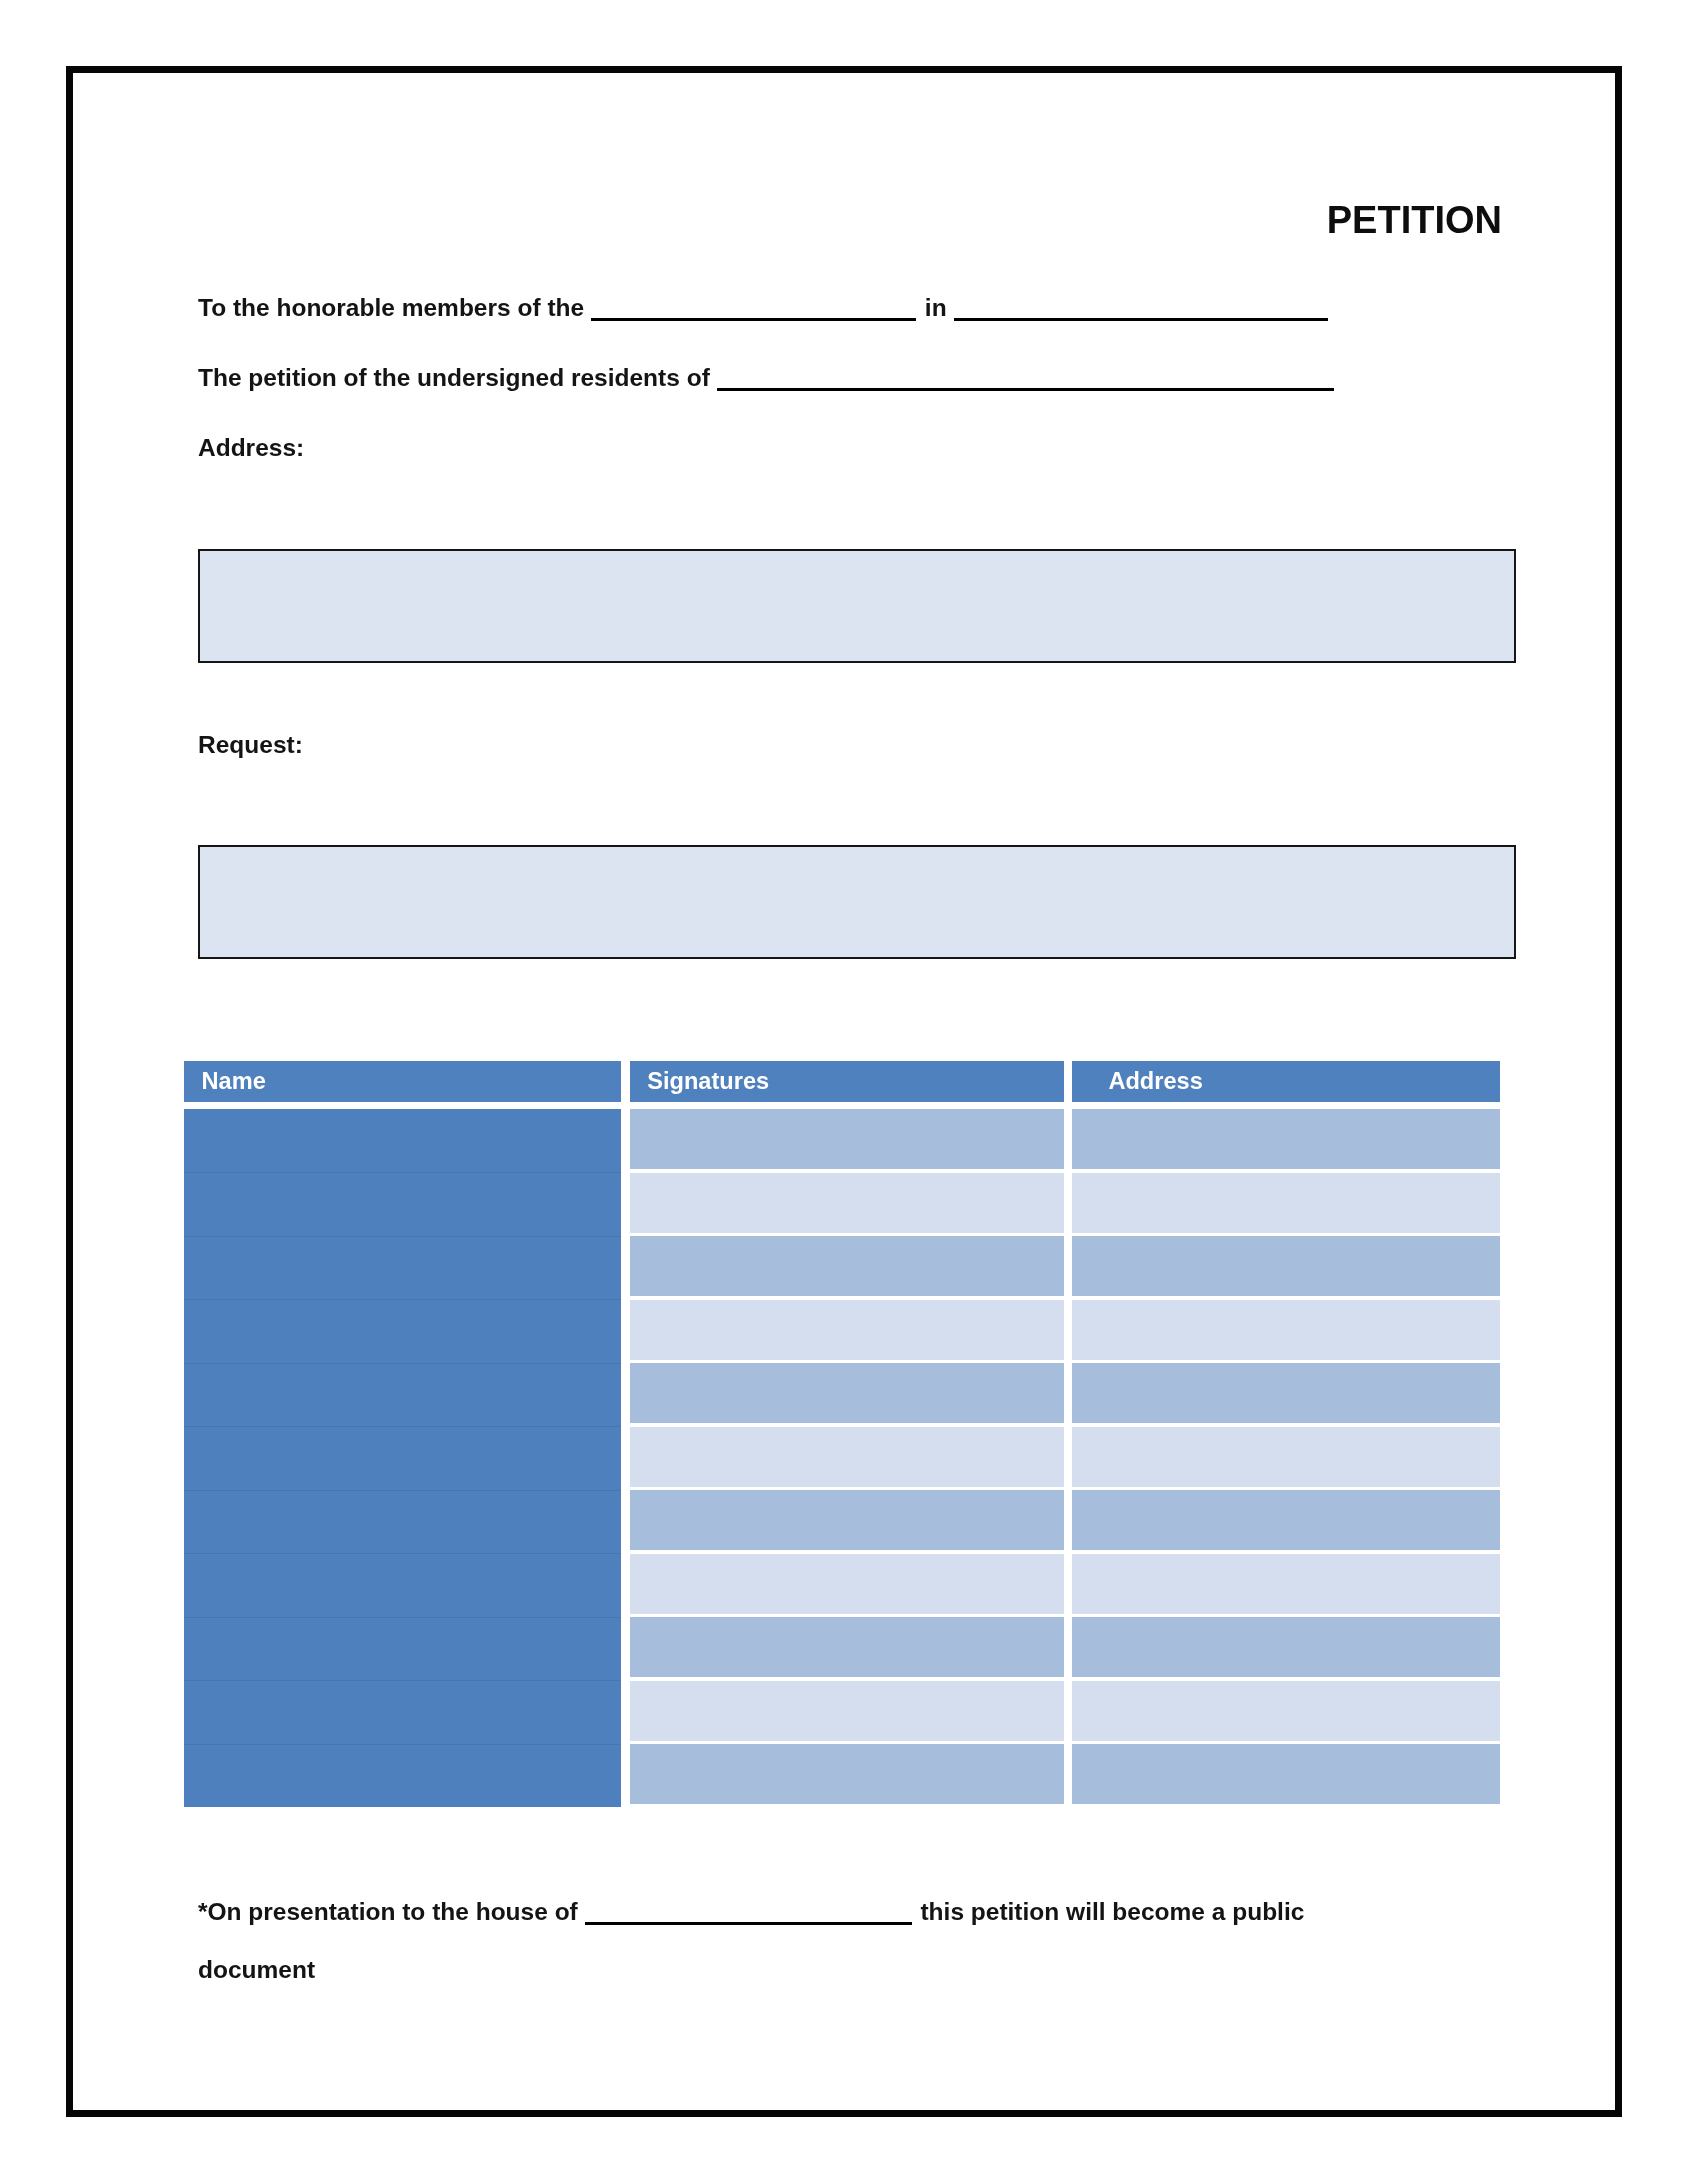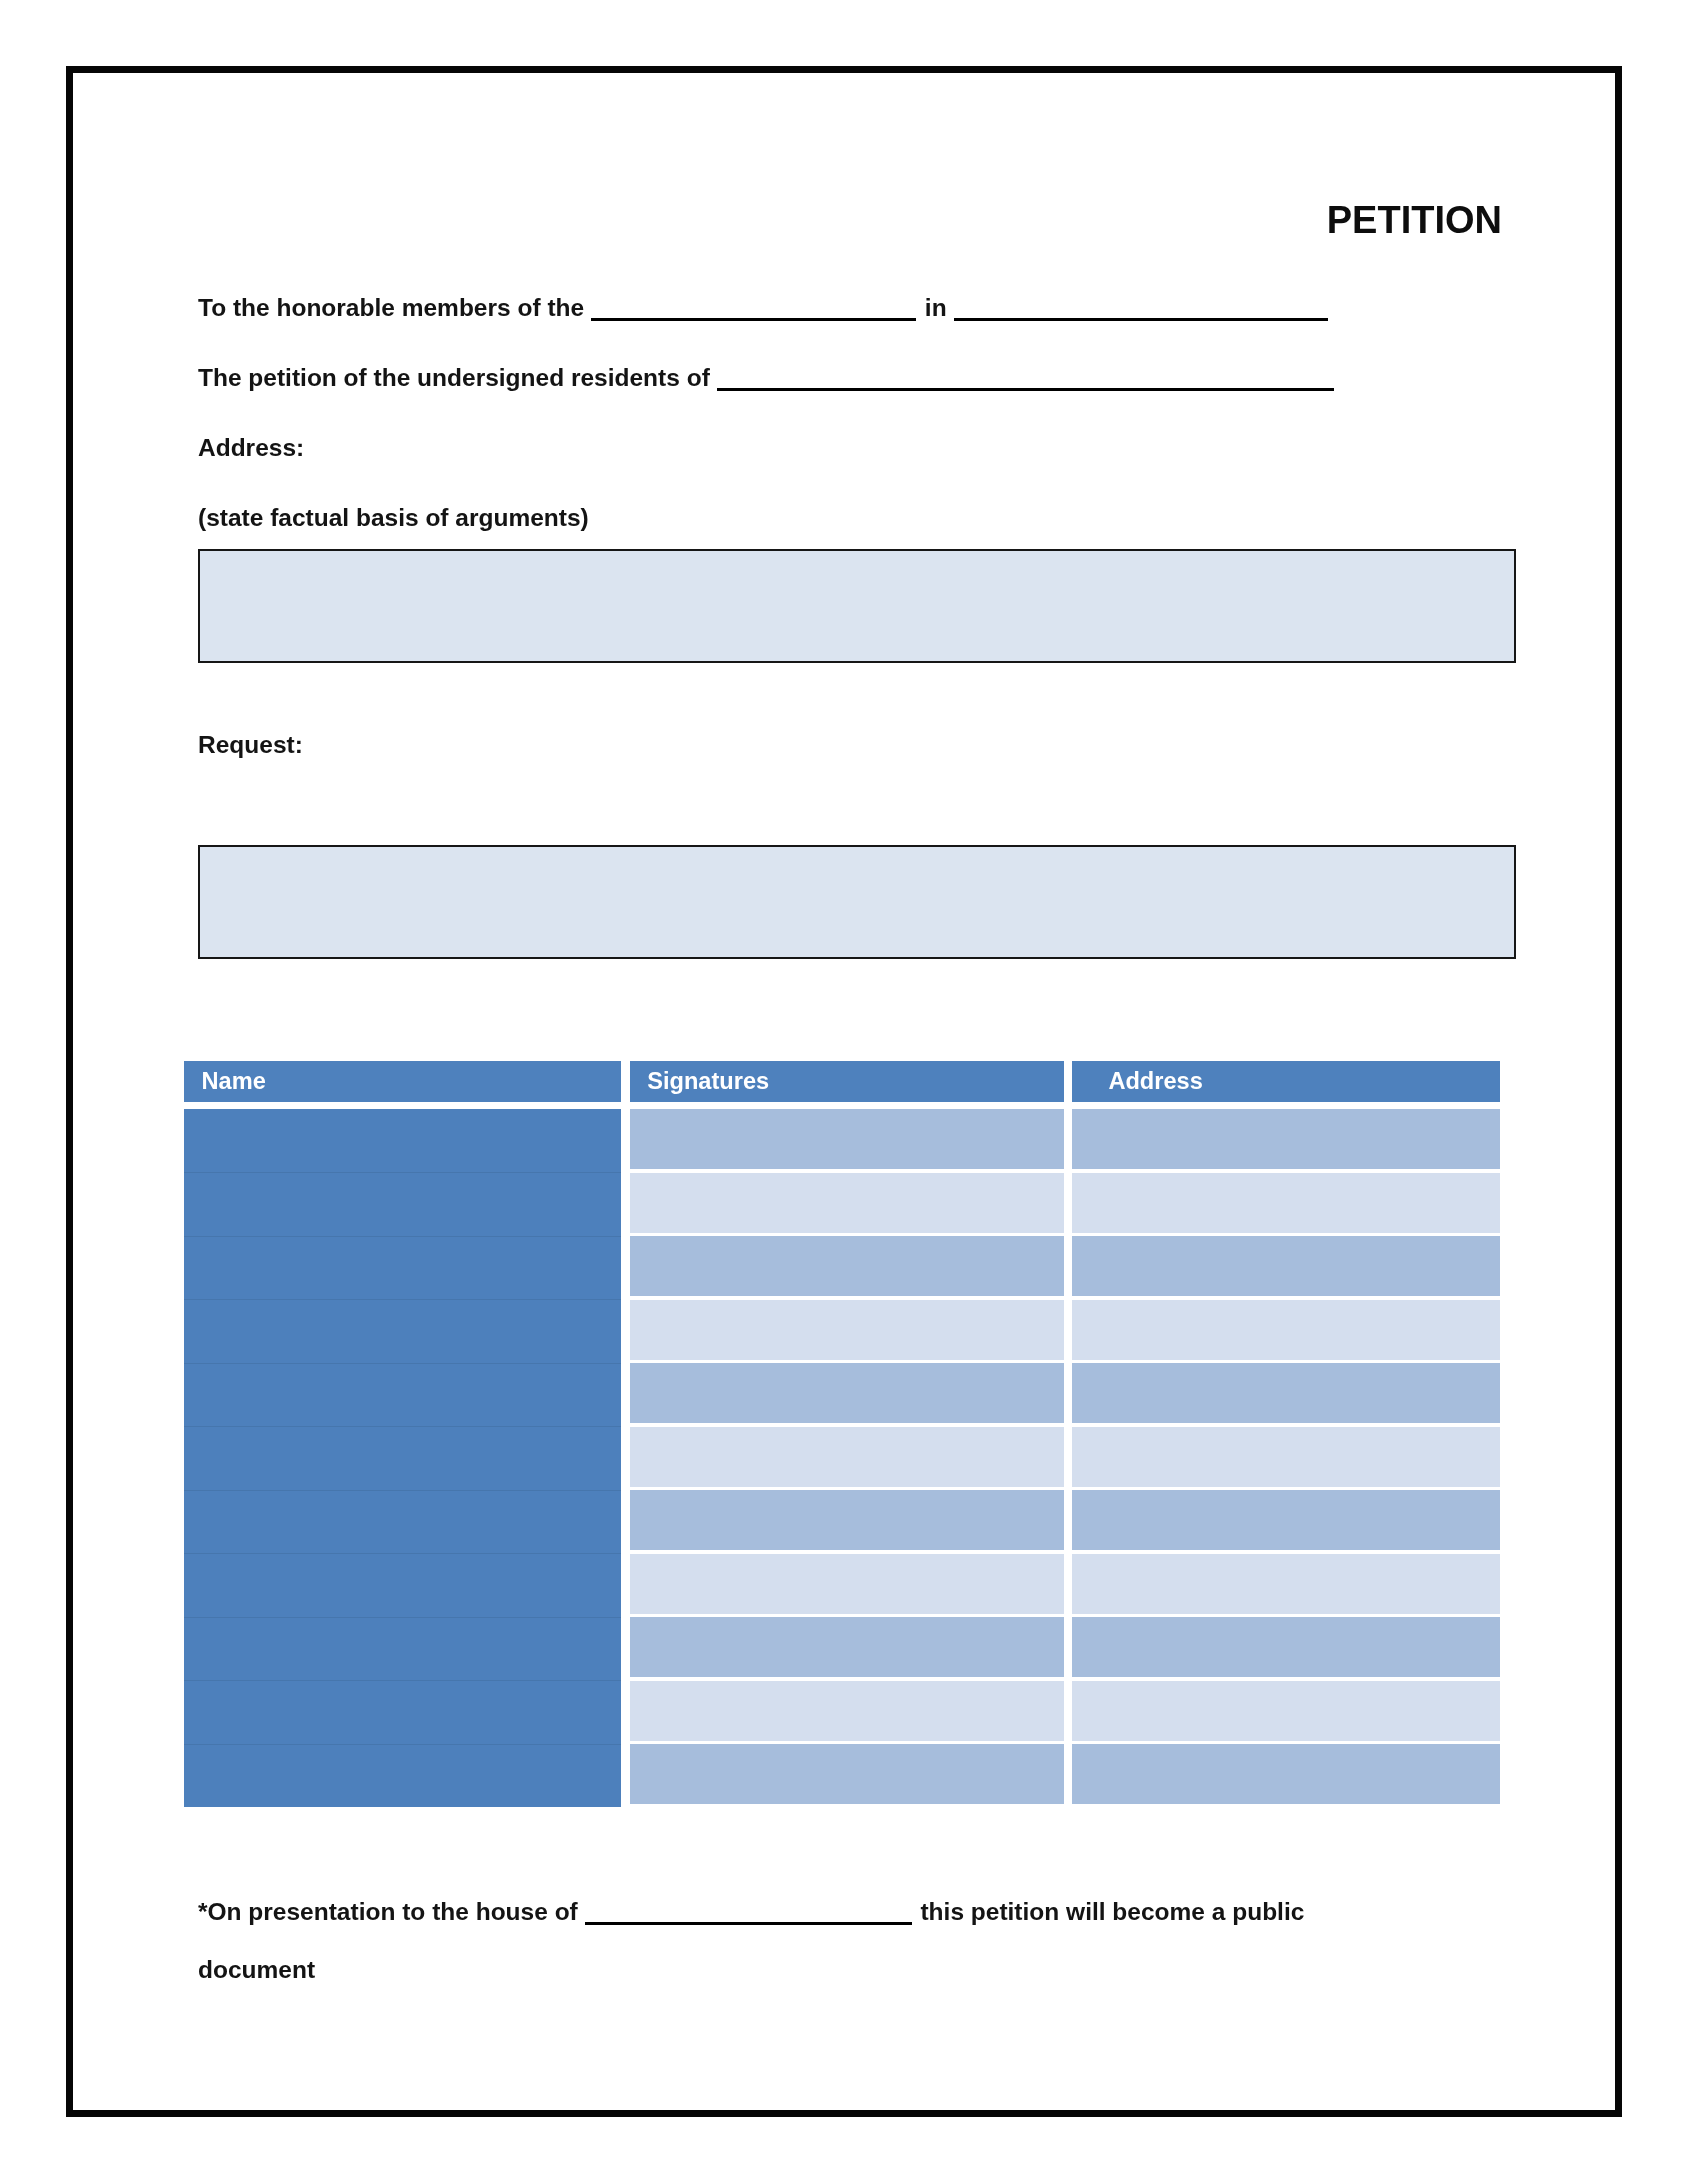--- a/index.html
+++ b/index.html
@@ -106,21 +106,20 @@
   <p class="line" style="top:363px">
     <span>The petition of the undersigned residents of</span><span class="blank blank-c"></span>
   </p>
 
   <p class="line" style="top:293px">
     <span>To the honorable members of the</span><span class="blank blank-a"></span><span class="connector">in</span><span class="blank blank-b"></span>
   </p>
 
   <p class="line" style="top:433px">Address:</p>
 
-  <p class="line" style="top:503px">(state factual basis of arguments)</p>
 
   <div class="fillbox box-argument"></div>
 
   <p class="line" style="top:730px">Request:</p>
 
 
   <div class="fillbox box-request"></div>
 
   <div class="sig-table">
     <div class="thead">

